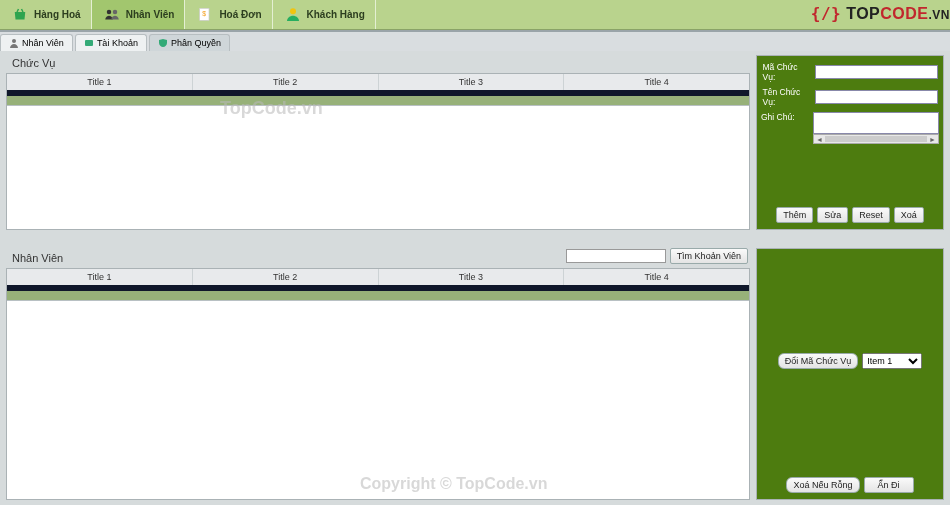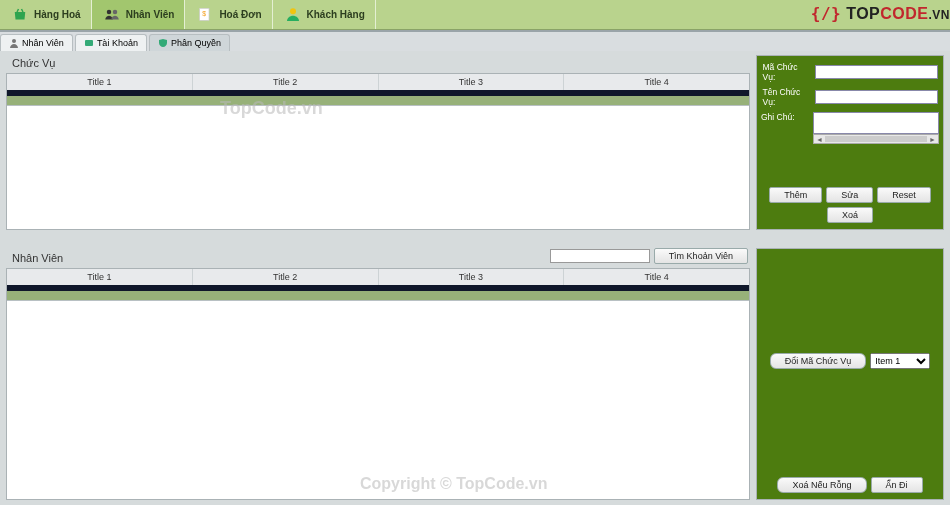--- a/index.html
+++ b/index.html
@@ -45,21 +45,21 @@
 .form-row { display: flex; align-items: center; margin-bottom: 5px; gap: 4px; }
 .form-row label { width: 48px; font-size: 8.5px; color: #fff; }
 .form-row input[type=text] { flex: 1; height: 14px; border: 1px solid #88a; background: #fff; font-size: 9px; padding: 0 2px; }
 .form-row textarea { flex: 1; height: 38px; border: 1px solid #88a; background: #fff; font-size: 9px; resize: none; }
 .ta-wrap { display:flex; flex-direction:column; flex:1; }
 .hscroll { height: 10px; background: #e8e8e8; border: 1px solid #aaa; display:flex; align-items:center; justify-content:space-between; font-size:7px; color:#666; padding:0 2px;}
 .hscroll .thumb { background:#ccc; flex:1; height:6px; margin:0 2px; }
 
 .btn-row { display: flex; gap: 4px; margin-top: auto; justify-content: center; flex-wrap: wrap; padding-top: 30px;}
 .btn-row.tight { padding-top: 0; }
-button.app-btn { font-size: 9px; padding: 2px 14px; background: linear-gradient(#fafafa,#e4e4e4); border: 1px solid #9aa; border-radius: 2px; cursor: pointer; min-width: 30px; color:#222;}
+button.app-btn { font-size: 9px; padding: 2px 6px; background: linear-gradient(#fafafa,#e4e4e4); border: 1px solid #9aa; border-radius: 2px; cursor: pointer; min-width: 30px; color:#222;}
 button.app-btn.wide { min-width: 70px; border-radius: 6px; }
 
 .searchbar { display:flex; justify-content:flex-end; align-items:center; gap:4px; padding: 0 2px 2px 0;}
 .searchbar input { width: 100px; height: 14px; border:1px solid #999; font-size:9px; padding:0 2px;}
 .select { display:flex; align-items:center; }
 .select select { font-size:9px; height:16px; width: 60px; }
 
 .watermark { position:absolute; color:#b9b9b9; font-size:18px; font-weight:bold; pointer-events:none; opacity:.55; }
 .wm1 { left: 220px; top: 98px; }
 .wm2 { left: 360px; top: 475px; font-size: 16px; }

